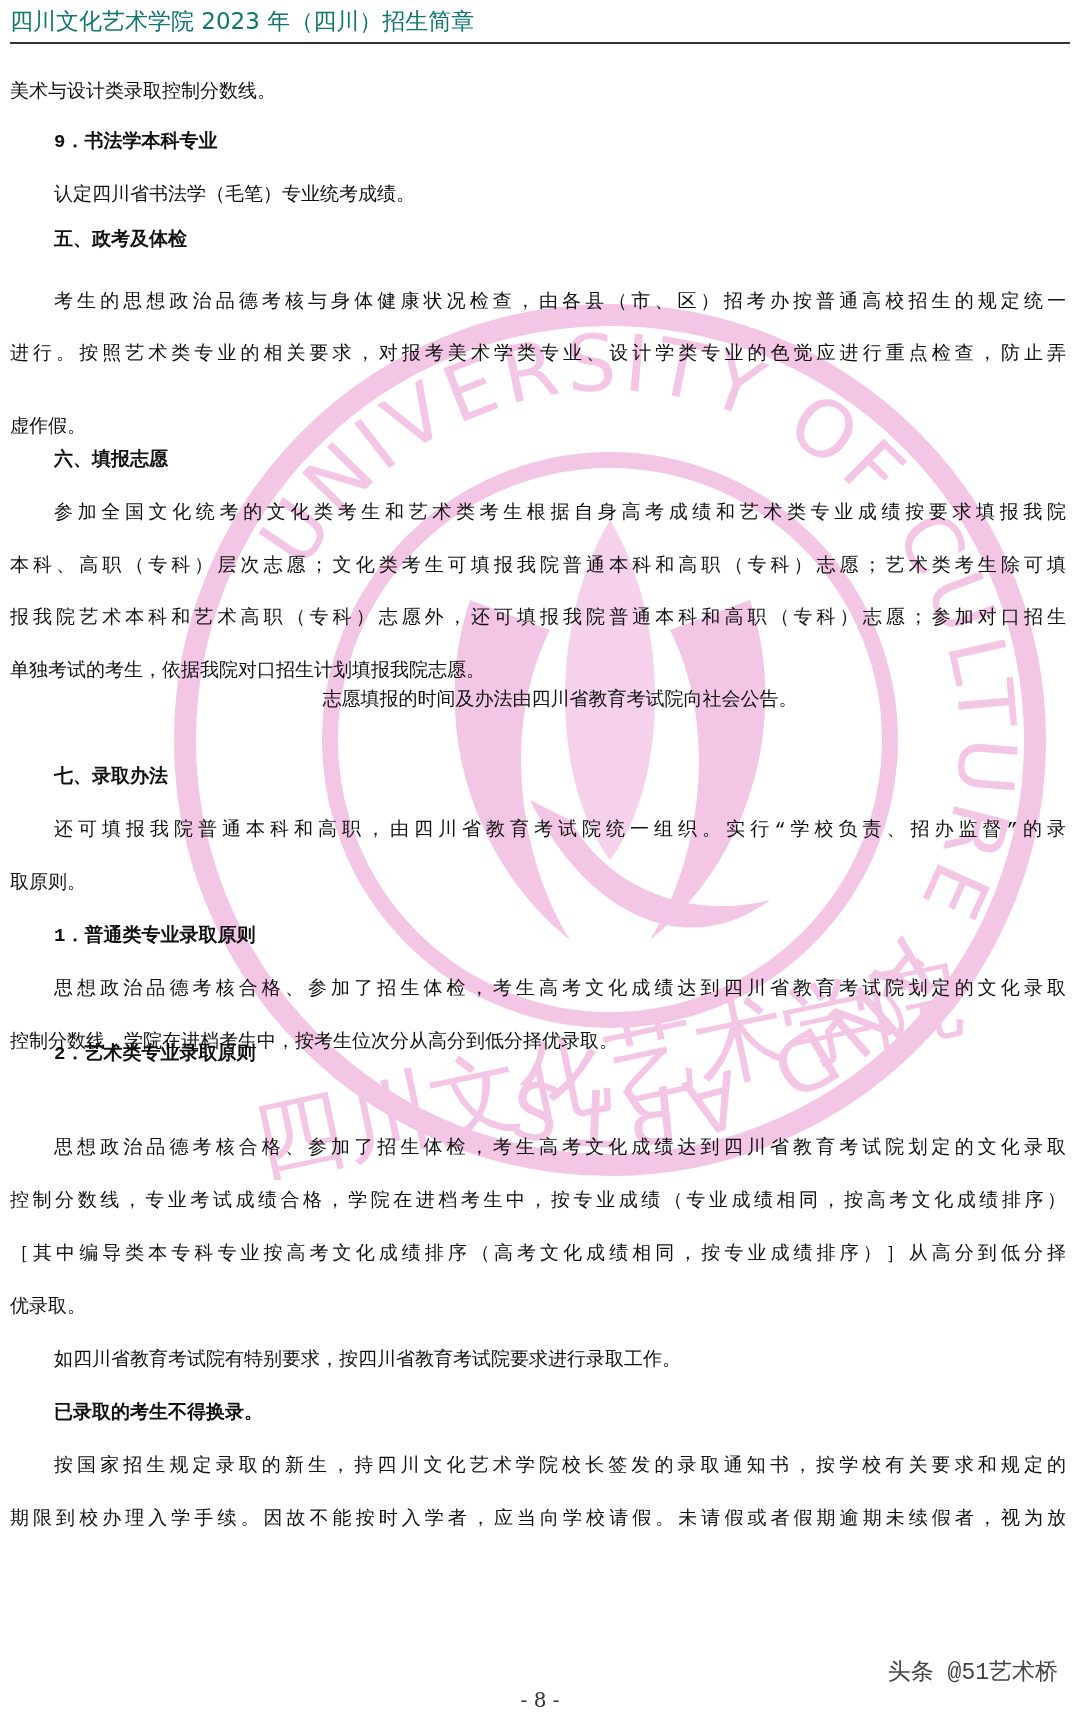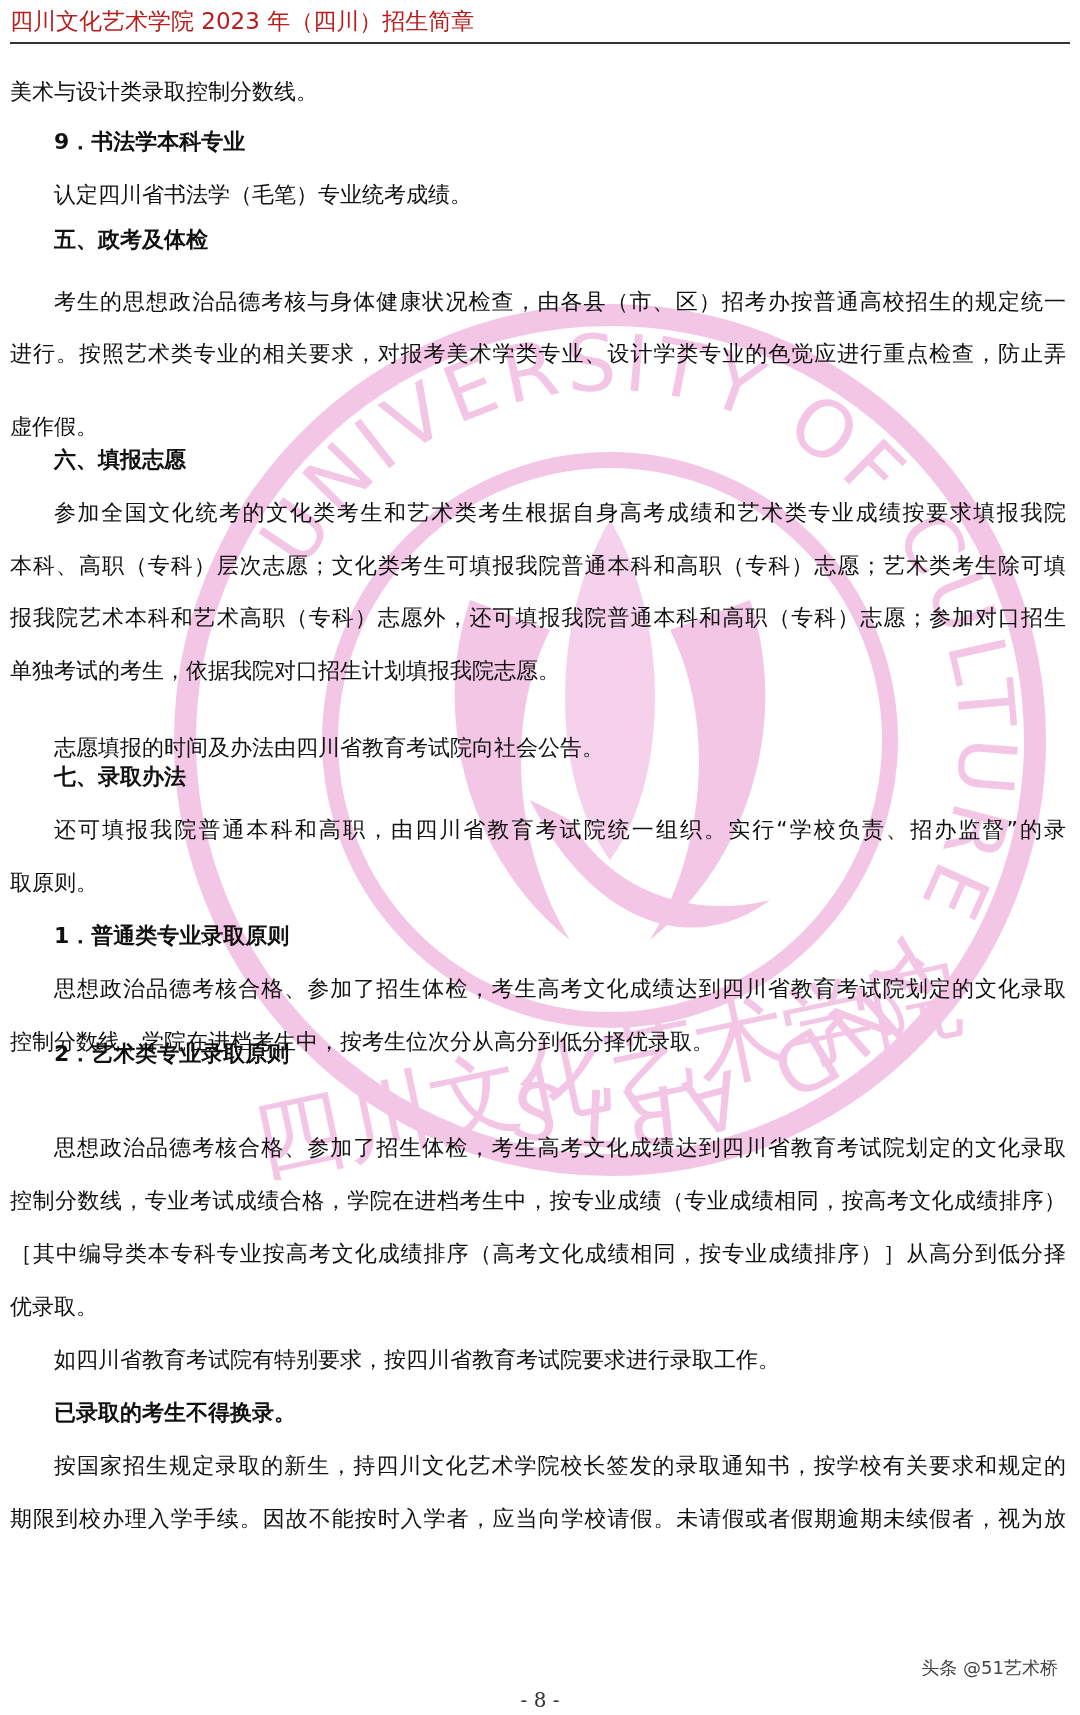--- a/index.html
+++ b/index.html
@@ -1,26 +1,26 @@
 <!DOCTYPE html>
 <html><head>
 <meta charset="utf-8">
 <style>
   html, body { margin:0; padding:0; background:#fff; }
   body { width:1080px; height:1715px; position:relative; overflow:hidden;
          font-family:"DejaVu Sans", sans-serif; color:#111; }
   .watermark { position:absolute; left:170px; top:300px; width:880px; height:880px; pointer-events:none; z-index:0; }
   .header { position:absolute; left:10px; right:10px; top:0; height:42px; border-bottom:2px solid #333; z-index:1; }
-  .header-title { position:absolute; left:0; top:6px; font-size:23px; color:#b91c1c; }
+  .header-title { position:absolute; left:0; top:6px; font-size:23px; color:#0f766e; }
   .content { position:absolute; left:10px; right:14px; top:0; z-index:1; }
-  .line { position:absolute; left:0; right:0; font-size:22px; white-space:nowrap; line-height:28px; }
+  .line { position:absolute; left:0; right:0; font-size:19px; white-space:nowrap; line-height:28px;font-family:Liberation Mono, monospace; }
   .just { text-align:justify; text-align-last:justify; }
   .bold { font-weight:bold; }
   .ind { padding-left:44px; }
-  .footer-brand { position:absolute; right:22px; top:1656px; font-size:18px; color:#444; z-index:1; }
+  .footer-brand { position:absolute; right:22px; top:1656px; font-size:23px; color:#444; z-index:1;font-family:Liberation Mono, monospace; }
   .page-num { position:absolute; left:0; right:0; top:1688px; text-align:center; font-family:"DejaVu Serif", serif; font-size:20px; color:#333; z-index:1; }
 </style>
 </head>
 <body>
 
 <svg class="watermark" viewBox="0 0 880 880">
   <defs>
     <path id="ringPath" d="M 440 440 m -350 0 a 350 350 0 1 1 700 0 a 350 350 0 1 1 -700 0"></path>
   </defs>
   <g fill="none" stroke="#f3c6e6">
@@ -49,21 +49,21 @@
     <div class="line ind" style="top: 181px;">认定四川省书法学（毛笔）专业统考成绩。</div>
     <div class="line bold ind" style="top: 226px;">五、政考及体检</div>
     <div class="line ind just" style="top: 288px;">考生的思想政治品德考核与身体健康状况检查，由各县（市、区）招考办按普通高校招生的规定统一</div>
     <div class="line just" style="top: 340px;">进行。按照艺术类专业的相关要求，对报考美术学类专业、设计学类专业的色觉应进行重点检查，防止弄</div>
     <div class="line" style="top: 393px; margin-top: 20px;">虚作假。</div>
     <div class="line bold ind" style="top: 446px;">六、填报志愿</div>
     <div class="line ind just" style="top: 499px;">参加全国文化统考的文化类考生和艺术类考生根据自身高考成绩和艺术类专业成绩按要求填报我院</div>
     <div class="line just" style="top: 552px;">本科、高职（专科）层次志愿；文化类考生可填报我院普通本科和高职（专科）志愿；艺术类考生除可填</div>
     <div class="line just" style="top: 604px;">报我院艺术本科和艺术高职（专科）志愿外，还可填报我院普通本科和高职（专科）志愿；参加对口招生</div>
     <div class="line" style="top: 657px;">单独考试的考生，依据我院对口招生计划填报我院志愿。</div>
-    <div class="line ind" style="top: 734px;">志愿填报的时间及办法由四川省教育考试院向社会公告。</div>
+    <div class="line ind" style="top: 686px; text-align: center;">志愿填报的时间及办法由四川省教育考试院向社会公告。</div>
     <div class="line bold ind" style="top: 763px;">七、录取办法</div>
     <div class="line ind just" style="top: 816px;">还可填报我院普通本科和高职，由四川省教育考试院统一组织。实行“学校负责、招办监督”的录</div>
     <div class="line" style="top: 869px;">取原则。</div>
     <div class="line bold ind" style="top: 922px;">1．普通类专业录取原则</div>
     <div class="line ind just" style="top: 975px;">思想政治品德考核合格、参加了招生体检，考生高考文化成绩达到四川省教育考试院划定的文化录取</div>
     <div class="line" style="top: 1028px;">控制分数线，学院在进档考生中，按考生位次分从高分到低分择优录取。</div>
     <div class="line bold ind" style="top: 1040px;">2．艺术类专业录取原则</div>
     <div class="line ind just" style="top: 1134px;">思想政治品德考核合格、参加了招生体检，考生高考文化成绩达到四川省教育考试院划定的文化录取</div>
     <div class="line just" style="top: 1187px;">控制分数线，专业考试成绩合格，学院在进档考生中，按专业成绩（专业成绩相同，按高考文化成绩排序）</div>
     <div class="line just" style="top: 1240px;">［其中编导类本专科专业按高考文化成绩排序（高考文化成绩相同，按专业成绩排序）］从高分到低分择</div>

